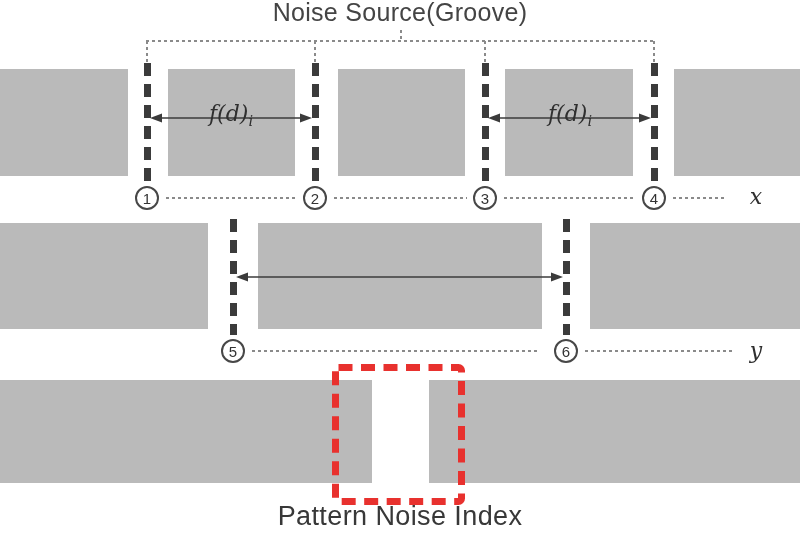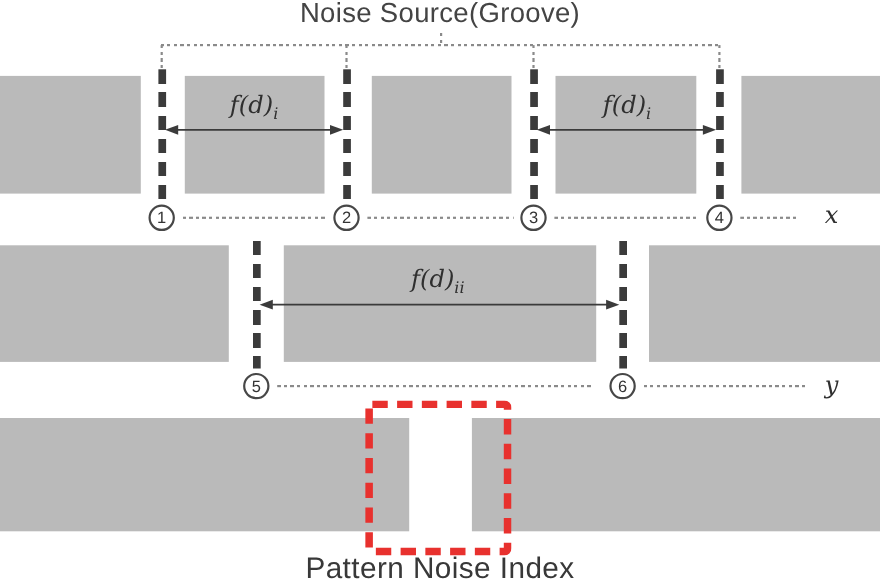--- a/index.html
+++ b/index.html
@@ -35,21 +35,21 @@
   .marker {
     position:absolute; width:24px; height:24px; box-sizing:border-box;
     border:2px solid #474747; border-radius:50%; background:#fff;
     display:flex; align-items:center; justify-content:center;
     font-size:15px; color:#333;
   }
 
   .math-label {
     position:absolute; text-align:center;
     font-family:"DejaVu Serif", serif; font-style:italic;
-    font-size:22px; color:#2f2f2f; white-space:nowrap;
+    font-size:22px; color:#2f2f2f; white-space:nowrap;margin-top:17px;
   }
   .math-label sub { font-size:0.66em; font-style:italic; }
 
   .axis-label {
     position:absolute; font-family:"DejaVu Serif", serif; font-style:italic;
     font-size:22px; color:#2f2f2f; text-align:center; width:32px;
   }
 
   svg.arrow, svg.red-box { position:absolute; display:block; }
 </style>
@@ -121,23 +121,20 @@
 
   <div class="groove-line" style="left:230px;top:219px;height:116px"></div>
   <div class="groove-line" style="left:563px;top:219px;height:116px"></div>
 
   <svg class="arrow" style="left:235px;top:270px" width="329" height="14" viewBox="0 0 329 14">
     <line x1="6" y1="7" x2="323" y2="7" stroke="#3b3b3b" stroke-width="1.6"></line>
     <polygon points="1,7 13,2.6 13,11.4" fill="#3b3b3b"></polygon>
     <polygon points="328,7 316,2.6 316,11.4" fill="#3b3b3b"></polygon>
   </svg>
 
-  <div class="math-label" style="left:353px;top:242px;width:90px">
-    <span>f(d)</span><sub>ii</sub>
-  </div>
 
   <div class="marker" style="left:221px;top:339px">
       <span>5</span>
     </div>
   <div class="marker" style="left:554px;top:339px">
       <span>6</span>
     </div>
 
   <div class="hdot" style="left:252px;top:350px;width:286px"></div>
   <div class="hdot" style="left:585px;top:350px;width:148px"></div>

